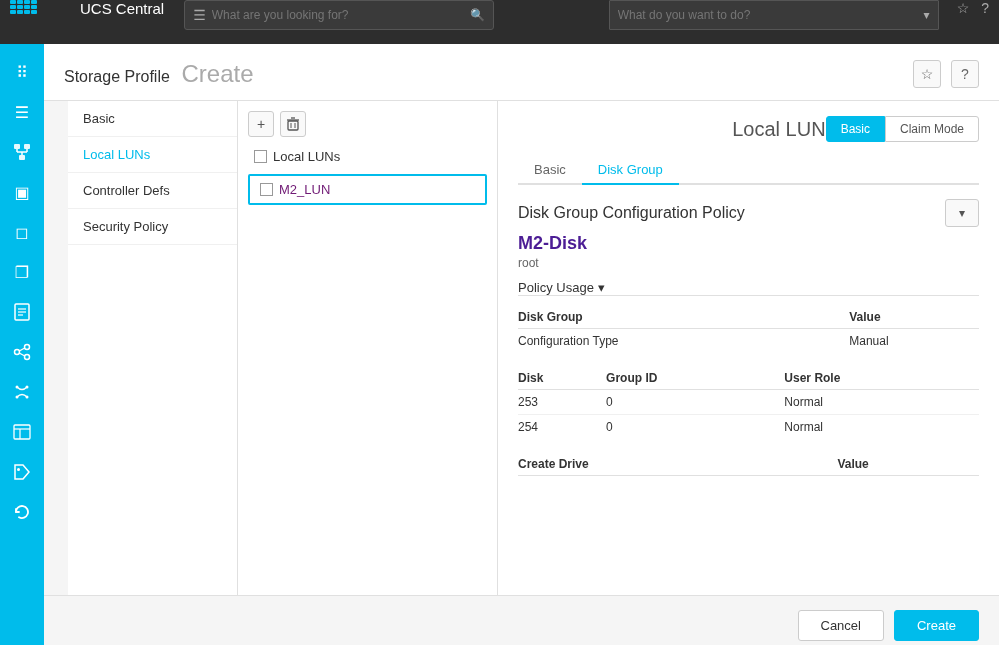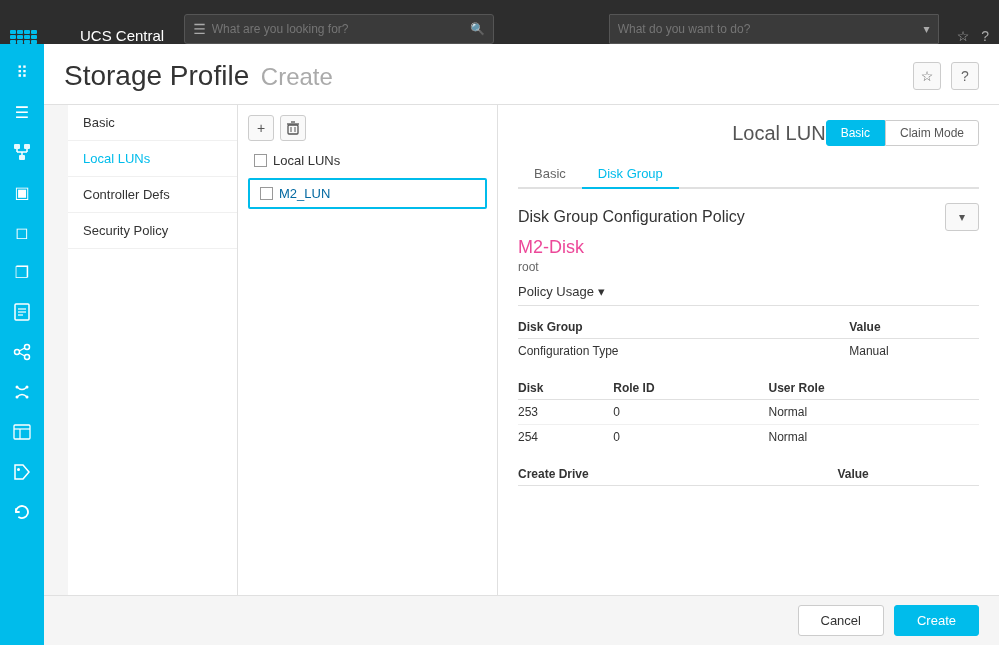--- a/index.html
+++ b/index.html
@@ -3,21 +3,21 @@
   <meta charset="utf-8">
   <style>
     * { box-sizing: border-box; margin: 0; padding: 0; }
     body { font-family: 'Helvetica Neue', Arial, sans-serif; font-size: 13px; background: #f5f5f5; color: #333; display: flex; flex-direction: column; height: 645px; overflow: hidden; }
 
     
     .top-nav {
       background: #1a1a2e;
       background: #2d2d2d;
       display: flex;
-      align-items: flex-end;
+      align-items: flex-start;
       height: 44px;
       padding: 0 10px;
       gap: 10px;
       flex-shrink: 0;
     }
     .cisco-logo {
       display: flex;
       align-items: center;
       gap: 6px;
       color: white;
@@ -121,21 +121,21 @@
 
     
     .page-header {
       background: white;
       padding: 16px 20px 12px;
       border-bottom: 1px solid #e0e0e0;
       display: flex;
       align-items: center;
       justify-content: space-between;
     }
-    .page-title-main { font-size: 28px; font-weight: 300; color: #333; }
+    .page-title-main { font-size: 16px; font-weight: 300; color: #333; }
     .page-title-sub { font-size: 24px; font-weight: 300; color: #aaa; margin-left: 8px; }
     .page-header-icons { display: flex; gap: 10px; }
     .header-icon-btn {
       width: 28px; height: 28px; border: 1px solid #ccc; border-radius: 3px;
       display: flex; align-items: center; justify-content: center;
       cursor: pointer; color: #666; font-size: 14px; background: #f9f9f9;
     }
 
     
     .page-body {
@@ -189,21 +189,21 @@
       font-size: 13px;
       color: #333;
       margin-bottom: 6px;
     }
     .lun-checkbox { width: 13px; height: 13px; border: 1px solid #999; background: white; }
     .lun-item {
       border: 2px solid #00bceb;
       border-radius: 2px;
       padding: 6px 10px;
       font-size: 13px;
-      color: #0369a1;
+      color: #701a75;
       background: white;
       display: flex;
       align-items: center;
       gap: 6px;
     }
     .lun-item-checkbox { width: 13px; height: 13px; border: 1px solid #999; background: white; }
 
     
     .right-panel {
       flex: 1;
@@ -256,33 +256,33 @@
       display: flex;
       align-items: center;
       justify-content: space-between;
     }
     .dropdown-select {
       width: 34px; height: 28px; border: 1px solid #ccc; border-radius: 3px;
       background: #f9f9f9; cursor: pointer; display: flex; align-items: center; justify-content: center;
       font-size: 12px; color: #555;
     }
 
-    .policy-name { font-size: 18px; font-weight: 400; color: #ec4899; margin-bottom: 2px; }
+    .policy-name { font-size: 18px; font-weight: 700; color: #4c1d95; margin-bottom: 2px; }
     .policy-sub { font-size: 12px; color: #666; margin-bottom: 10px; }
 
     .policy-usage-row {
       display: flex;
       align-items: center;
       gap: 4px;
       font-size: 13px;
       font-weight: 500;
       color: #333;
       margin-bottom: 10px;
       border-bottom: 1px solid #e0e0e0;
-      padding-bottom: 6px;
+      padding-bottom: 0;
     }
 
     .data-table { width: 100%; border-collapse: collapse; margin-bottom: 14px; }
     .data-table th {
       text-align: left;
       font-size: 12px;
       font-weight: 600;
       color: #333;
       padding: 4px 0;
       border-bottom: 1px solid #e0e0e0;
@@ -295,22 +295,22 @@
       border-bottom: 1px solid #f0f0f0;
     }
     .data-table tr:last-child td { border-bottom: none; }
 
     
     .footer {
       background: #f5f5f5;
       border-top: 1px solid #e0e0e0;
       display: flex;
       justify-content: flex-end;
-      align-items: center;
-      padding: 4px 20px;
+      align-items: flex-start;
+      padding: 14px 20px;
       gap: 10px;
       height: 50px;
       flex-shrink: 0;
     }
     .btn {
       padding: 7px 22px;
       border-radius: 3px;
       font-size: 13px;
       cursor: pointer;
       border: 1px solid #ccc;
@@ -519,21 +519,21 @@
               <td>Configuration Type</td>
               <td>Manual</td>
             </tr>
           </tbody>
         </table>
 
         <table class="data-table">
           <thead>
             <tr>
               <th>Disk</th>
-              <th>Role ID</th>
+              <th>Group ID</th>
               <th>User Role</th>
             </tr>
           </thead>
           <tbody>
             <tr>
               <td>253</td>
               <td>0</td>
               <td>Normal</td>
             </tr>
             <tr>

